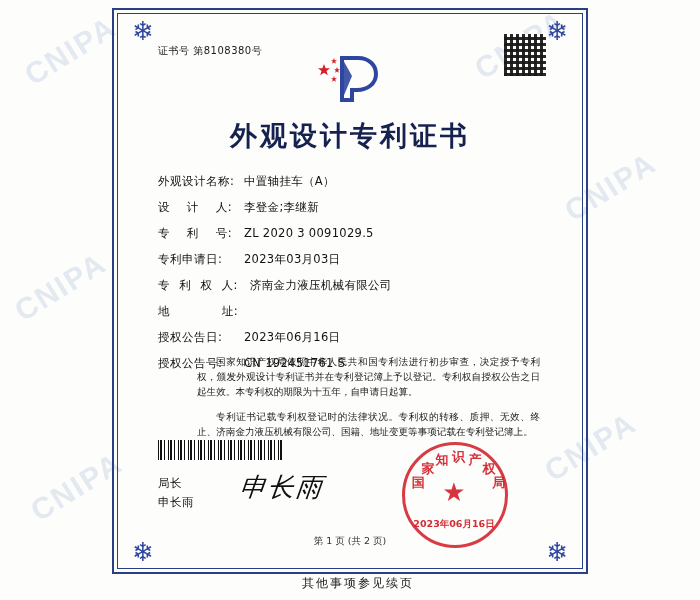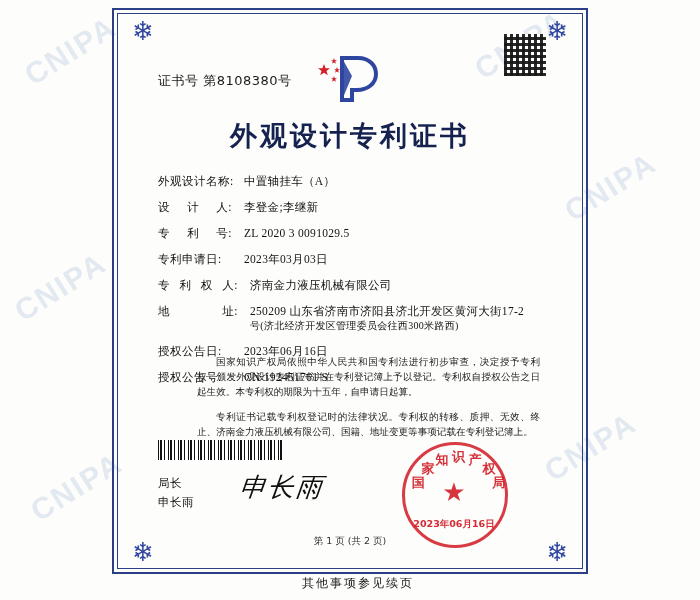--- a/index.html
+++ b/index.html
@@ -64,24 +64,23 @@
   .corner.tl { left: 8px;  top: 8px; }
   .corner.tr { right: 8px; top: 8px; transform: scaleX(-1); }
   .corner.bl { left: 8px;  bottom: 8px; transform: scaleY(-1); }
   .corner.br { right: 8px; bottom: 8px; transform: scale(-1,-1); }
 
   
   #cert-no {
     position: absolute;
     left: 46px;
     top: 36px;
-    font-size: 13px;
+    font-size: 10px;
     color: #1a1a1a;
     letter-spacing: .5px;
-    margin-top: 28px;
   }
   #qr {
     position: absolute;
     right: 42px;
     top: 26px;
     width: 42px;
     height: 42px;
     background:
       repeating-linear-gradient(90deg,#111 0 3px,#fff 3px 6px),
       repeating-linear-gradient(0deg,#111 0 3px,#fff 3px 6px);
@@ -111,26 +110,25 @@
 
   
   #fields {
     position: absolute;
     left: 46px;
     top: 165px;
     right: 40px;
   }
   .row {
     display: flex;
-    align-items: flex-start;
+    align-items: flex-end;
     margin-bottom: 10px;
     font-size: 11.5px;
     color: #121212;
     line-height: 16px;
-    font-family: Liberation Serif, serif;
   }
   .row .lbl {
     width: 86px;
     flex: 0 0 86px;
     letter-spacing: .5px;
   }
   .row .lbl.spread {
     display: flex;
     justify-content: space-between;
     width: 74px;
@@ -350,24 +348,20 @@
           <span>人:</span>
         </div>
         <div class="val">济南金力液压机械有限公司</div>
       </div>
 
       <div class="row">
         <div class="lbl spread" style="width:80px;flex:0 0 80px;">
           <span>地</span>
           <span>址:</span>
         </div>
-        <div class="val">
-          <span>250209 山东省济南市济阳县济北开发区黄河大街17-2</span>
-          <span class="sub">号(济北经济开发区管理委员会往西300米路西)</span>
-        </div>
       </div>
 
       <div class="row">
         <div class="lbl">授权公告日:</div>
         <div class="val">2023年06月16日</div>
       </div>
 
       <div class="row">
         <div class="lbl">授权公告号:</div>
         <div class="val">CN 192451761 S</div>

